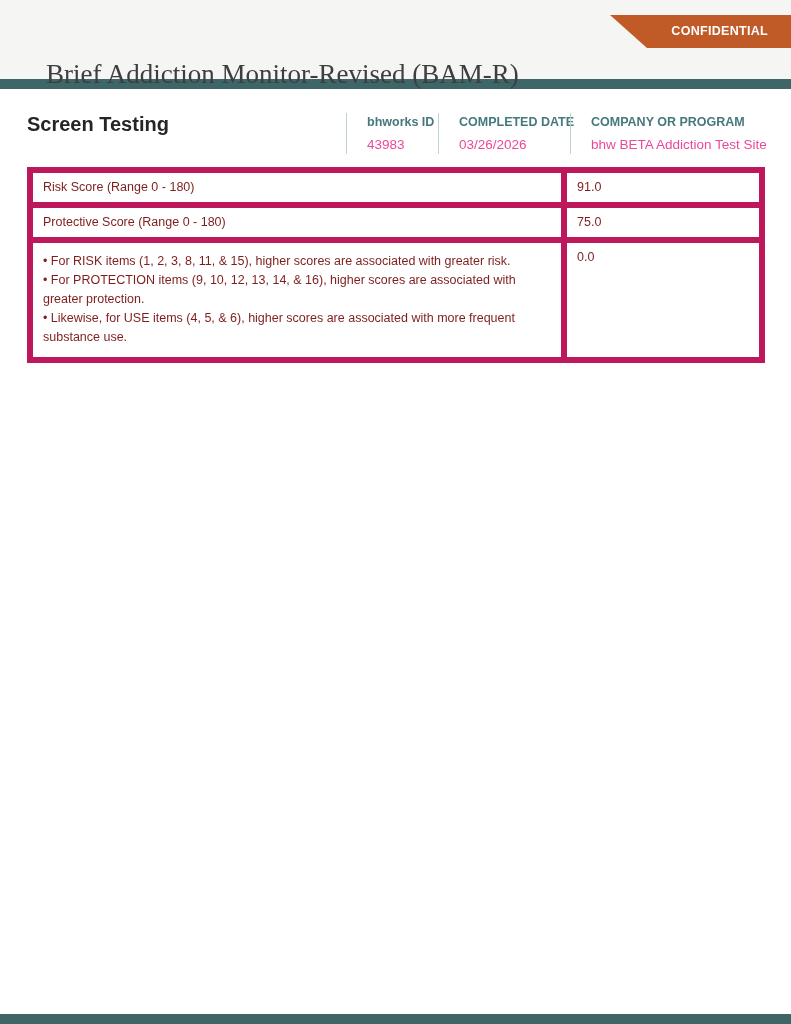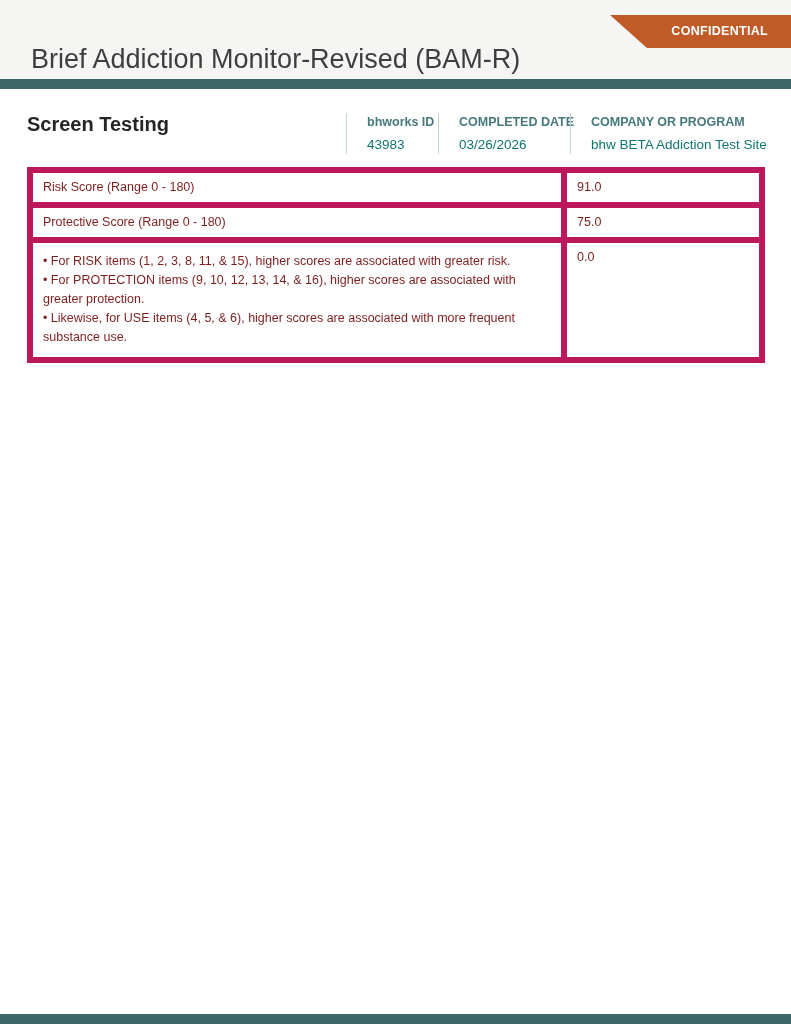--- a/index.html
+++ b/index.html
@@ -12,27 +12,28 @@
     overflow: hidden;
   }
 
   
   .page-header {
     height: 79px;
     background: #f5f5f3;
     position: relative;
   }
   .report-title {
-    margin: 3px;
+    margin: 18px;
     position: absolute;
     left: 28px; top: 42px;
     font-size: 27px;
     font-weight: 400;
     line-height: 1.1;
     color: #3e3e3e;
+    font-family: Liberation Serif, serif;
   }
   .confidential-ribbon {
     position: absolute;
     top: 15px; right: 0;
     width: 190px; height: 33px;
     background: #c05b28;
     clip-path: polygon(9px 0, 100% 0, 100% 100%, 46px 100%);
     color: #ffffff;
     font-size: 12.5px;
     font-weight: 700;
@@ -78,21 +79,21 @@
   .meta-group.g3 { width: 195px; }
   .meta-label {
     font-size: 12.5px;
     font-weight: 700;
     color: #46797d;
     margin-bottom: 8px;
     white-space: nowrap;
   }
   .meta-value {
     font-size: 13.5px;
-    color: #0f766e;
+    color: #ec4899;
     white-space: nowrap;
   }
 
   
   .score-table {
     width: 100%;
     border-collapse: collapse;
     margin-top: 13px;
   }
   .score-table td {

